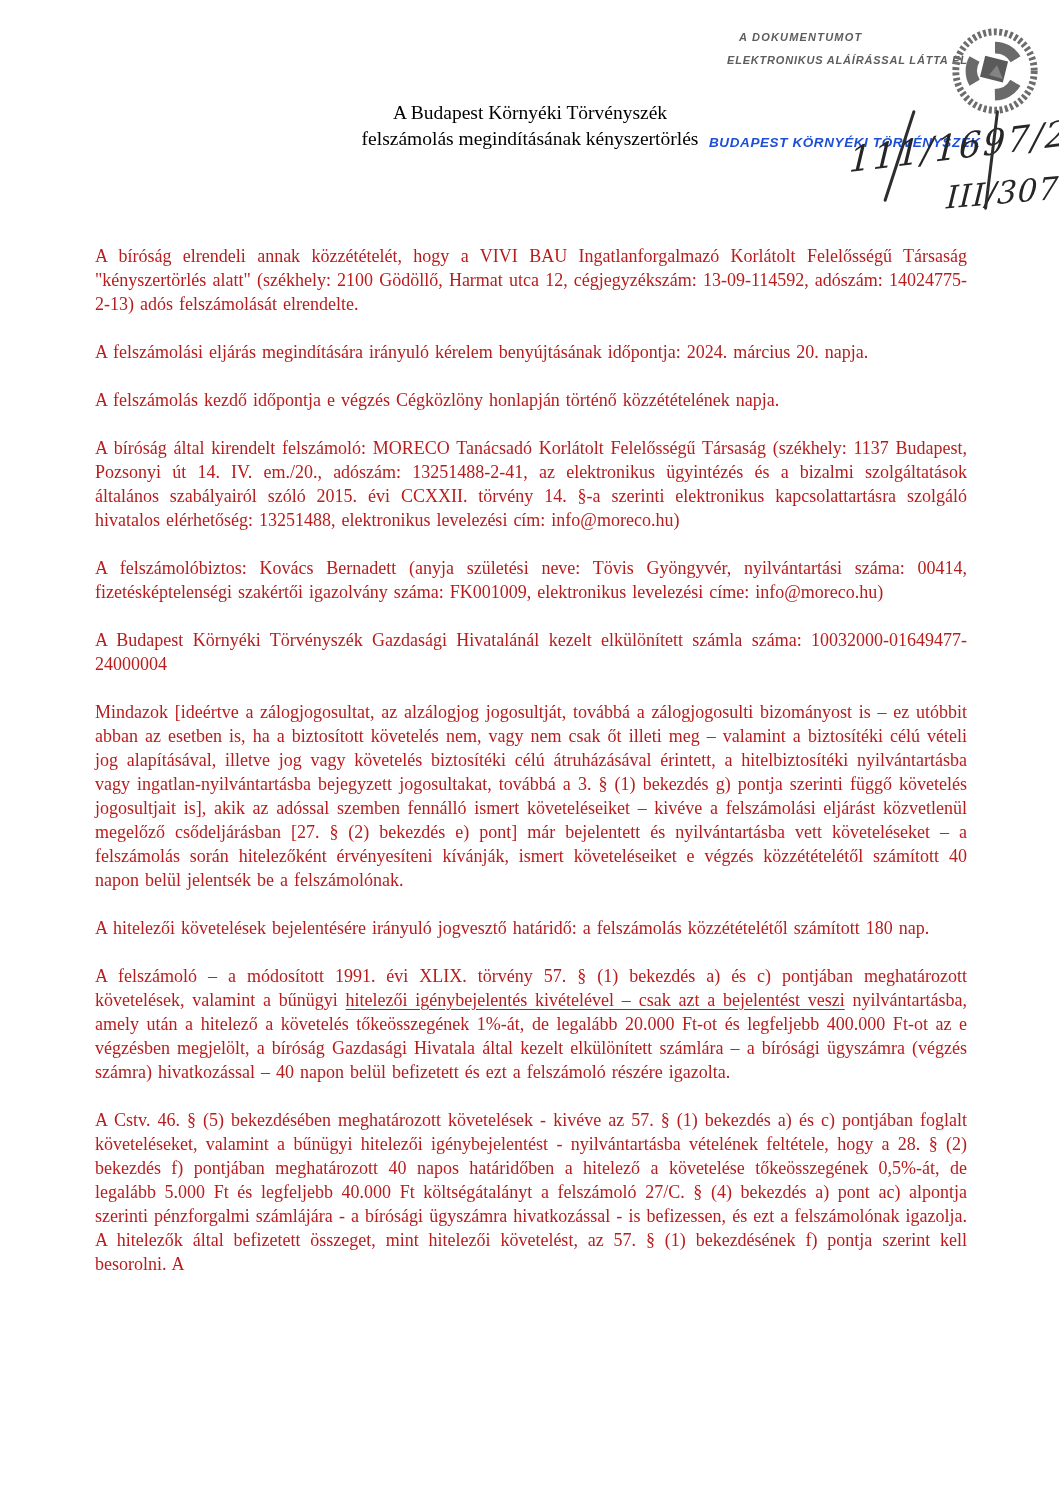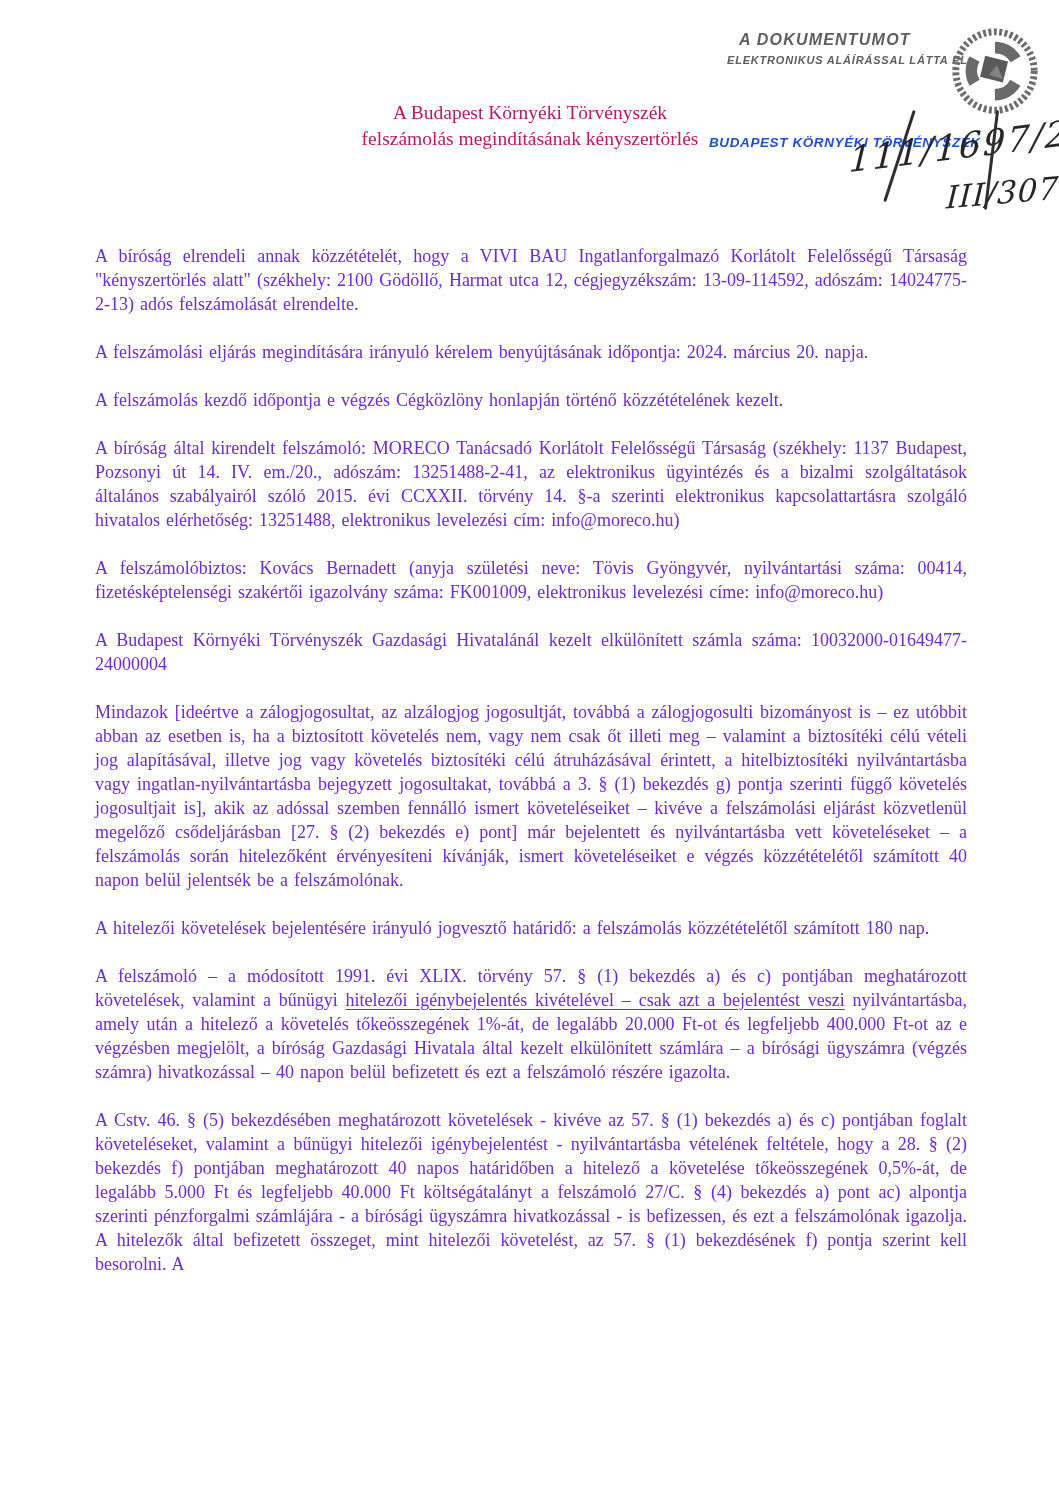--- a/index.html
+++ b/index.html
@@ -14,21 +14,21 @@
   }
 
   
   .stamp-line {
     position:absolute;
     font-family:"Liberation Sans", sans-serif;
     font-style:italic;
     font-weight:bold;
     white-space:nowrap;
   }
-  .stamp-l1 { left:739px; top:31px;  font-size:16px;   letter-spacing:1.2px; color:#5d5d5d; }
+  .stamp-l1 { left:739px; top:31px;  font-size:11px;   letter-spacing:1.2px; color:#5d5d5d; }
   .stamp-l2 { left:727px; top:54px;  font-size:11px;   letter-spacing:0.8px; color:#5d5d5d; }
   .stamp-l3 { left:709px; top:100px; font-size:13.5px; letter-spacing:0.6px; color:#1d4ed8;margin-top:35px; }
 
   .seal {
     position:absolute; left:946px; top:24px;
     width:98px; height:98px;
     filter:blur(0.3px);
   }
 
   
@@ -48,30 +48,30 @@
     position:absolute; width:3px; background:#2e2e2e; border-radius:2px;
   }
   .stroke1 { left:898px; top:108px; height:96px; transform:rotate(18deg); }
   .stroke2 { left:990px; top:110px; height:100px; transform:rotate(7deg); }
 
   
   .doc-title {
     position:absolute; left:230px; top:100px; width:600px;
     text-align:center;
     font-size:19.5px; line-height:25.5px;
-    color:#be185d;
+    color:#000000;
   }
 
   
   .content {
     position:absolute; left:95px; top:244px; width:872px;
     font-size:18px; line-height:24px;
     text-align:justify;
     word-spacing:1.5px;
-    color:#6d28d9;
+    color:#b91c1c;
   }
   .content p { margin:0 0 24px 0; }
   .u { text-decoration:underline; text-underline-offset:3px; }
 </style>
 </head>
 <body>
 
 <div class="page">
 
   <div class="stamp-line stamp-l1">A DOKUMENTUMOT</div>
@@ -95,21 +95,21 @@
   <div class="pen-stroke stroke2"></div>
 
   <div class="doc-title">
     <div>A Budapest Környéki Törvényszék</div>
     <div>felszámolás megindításának kényszertörlés</div>
   </div>
 
   <div class="content">
     <p>A bíróság elrendeli annak közzétételét, hogy a VIVI BAU Ingatlanforgalmazó Korlátolt Felelősségű Társaság "kényszertörlés alatt" (székhely: 2100 Gödöllő, Harmat utca 12, cégjegyzékszám: 13-09-114592, adószám: 14024775-2-13) adós felszámolását elrendelte.</p>
     <p>A felszámolási eljárás megindítására irányuló kérelem benyújtásának időpontja: 2024. március 20. napja.</p>
-    <p>A felszámolás kezdő időpontja e végzés Cégközlöny honlapján történő közzétételének kezelt.</p>
+    <p>A felszámolás kezdő időpontja e végzés Cégközlöny honlapján történő közzétételének napja.</p>
     <p>A bíróság által kirendelt felszámoló: MORECO Tanácsadó Korlátolt Felelősségű Társaság (székhely: 1137 Budapest, Pozsonyi út 14. IV. em./20., adószám: 13251488-2-41, az elektronikus ügyintézés és a bizalmi szolgáltatások általános szabályairól szóló 2015. évi CCXXII. törvény 14. §-a szerinti elektronikus kapcsolattartásra szolgáló hivatalos elérhetőség: 13251488, elektronikus levelezési cím: info@moreco.hu)</p>
     <p>A felszámolóbiztos: Kovács Bernadett (anyja születési neve: Tövis Gyöngyvér, nyilvántartási száma: 00414, fizetésképtelenségi szakértői igazolvány száma: FK001009, elektronikus levelezési címe: info@moreco.hu)</p>
     <p>A Budapest Környéki Törvényszék Gazdasági Hivatalánál kezelt elkülönített számla száma: 10032000-01649477-24000004</p>
     <p>Mindazok [ideértve a zálogjogosultat, az alzálogjog jogosultját, továbbá a zálogjogosulti bizományost is – ez utóbbit abban az esetben is, ha a biztosított követelés nem, vagy nem csak őt illeti meg – valamint a biztosítéki célú vételi jog alapításával, illetve jog vagy követelés biztosítéki célú átruházásával érintett, a hitelbiztosítéki nyilvántartásba vagy ingatlan-nyilvántartásba bejegyzett jogosultakat, továbbá a 3. § (1) bekezdés g) pontja szerinti függő követelés jogosultjait is], akik az adóssal szemben fennálló ismert követeléseiket – kivéve a felszámolási eljárást közvetlenül megelőző csődeljárásban [27. § (2) bekezdés e) pont] már bejelentett és nyilvántartásba vett követeléseket – a felszámolás során hitelezőként érvényesíteni kívánják, ismert követeléseiket e végzés közzétételétől számított 40 napon belül jelentsék be a felszámolónak.</p>
     <p>A hitelezői követelések bejelentésére irányuló jogvesztő határidő: a felszámolás közzétételétől számított 180 nap.</p>
     <p><span>A felszámoló – a módosított 1991. évi XLIX. törvény 57. § (1) bekezdés a) és c) pontjában meghatározott követelések, valamint a bűnügyi </span><span class="u">hitelezői igénybejelentés kivételével – csak azt a bejelentést veszi</span><span> nyilvántartásba, amely után a hitelező a követelés tőkeösszegének 1%-át, de legalább 20.000 Ft-ot és legfeljebb 400.000 Ft-ot az e végzésben megjelölt, a bíróság Gazdasági Hivatala által kezelt elkülönített számlára – a bírósági ügyszámra (végzés számra) hivatkozással – 40 napon belül befizetett és ezt a felszámoló részére igazolta.</span></p>
     <p>A Cstv. 46. § (5) bekezdésében meghatározott követelések - kivéve az 57. § (1) bekezdés a) és c) pontjában foglalt követeléseket, valamint a bűnügyi hitelezői igénybejelentést - nyilvántartásba vételének feltétele, hogy a 28. § (2) bekezdés f) pontjában meghatározott 40 napos határidőben a hitelező a követelése tőkeösszegének 0,5%-át, de legalább 5.000 Ft és legfeljebb 40.000 Ft költségátalányt a felszámoló 27/C. § (4) bekezdés a) pont ac) alpontja szerinti pénzforgalmi számlájára - a bírósági ügyszámra hivatkozással - is befizessen, és ezt a felszámolónak igazolja. A hitelezők által befizetett összeget, mint hitelezői követelést, az 57. § (1) bekezdésének f) pontja szerint kell besorolni. A</p>
   </div>
 
 </div>

